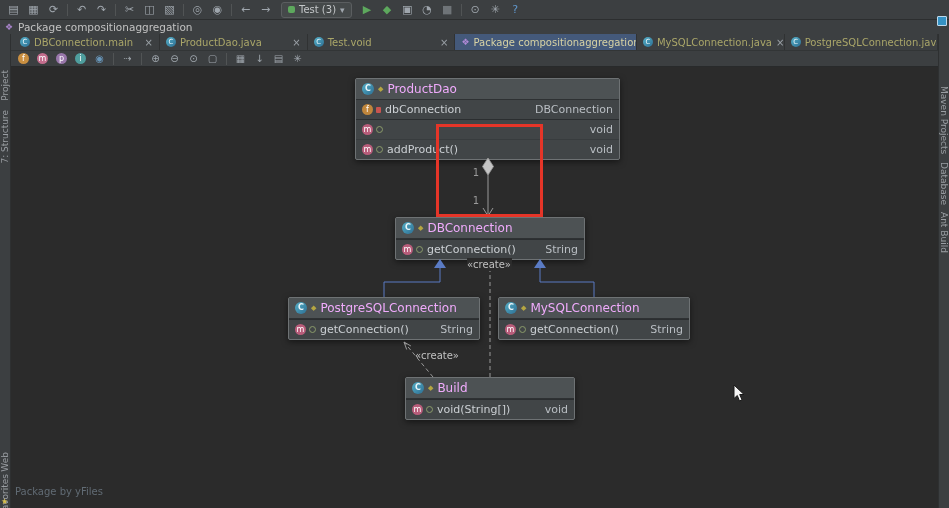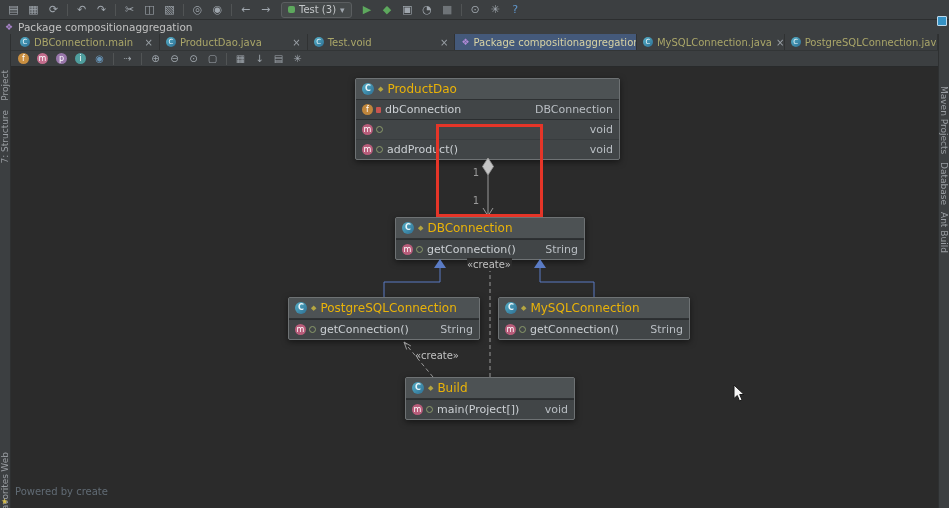--- a/index.html
+++ b/index.html
@@ -42,21 +42,21 @@
   #panel-ic{position:absolute;top:16px;right:2px;width:8px;height:8px;background:#3592c4;
     border:1px solid #bcd9ec;border-radius:1px;z-index:9;}
   
   #canvas{position:absolute;left:11px;right:11px;top:67px;bottom:0;background:#2b2b2b;z-index:0;}
   #powered{position:absolute;left:15px;top:486px;font-size:10px;color:#616b74;z-index:2;}
   
   .uml-box{position:absolute;background:#414547;border:1px solid #6e7274;border-radius:2px;
     box-shadow:0 2px 6px rgba(0,0,0,.5);z-index:2;font-size:11px;box-sizing:border-box;}
   .uml-header{height:20px;display:flex;align-items:center;gap:4px;padding:0 6px;background:#4d5254;
     border-bottom:1px solid #2e3133;}
-  .uml-title{color:#eab308;font-size:12px;}
+  .uml-title{color:#f0abfc;font-size:12px;}
   .cls-circle{width:12px;height:12px;border-radius:50%;background:linear-gradient(135deg,#55b0c8,#2d6f94);
     color:#eaf6fa;font-size:8px;line-height:12px;text-align:center;font-weight:bold;flex:none;}
   .mod-ic{color:#b5a642;font-size:7px;flex:none;}
   .uml-row{height:19px;display:flex;align-items:center;gap:4px;padding:0 6px;}
   .uml-row + .uml-row{border-top:1px solid #383c3e;}
   .uml-row.comp{border-top:1px solid #2b2e30;}
   .m-circle{width:11px;height:11px;border-radius:50%;color:#fff;font-size:8px;line-height:11px;
     text-align:center;flex:none;}
   .f-style{background:#c0863c;} .mm-style{background:#b85c7a;}
   .badge-lock{width:5px;height:6px;background:#c75450;border-radius:1px;flex:none;margin-left:-1px;}
@@ -171,21 +171,21 @@
   <div class="vlab flip" style="top:440px">Favorites</div>
   <span id="fav-star">★</span>
 </div>
 <div id="right-strip">
   <div class="vlab" style="top:52px">Maven Projects</div>
   <div class="vlab" style="top:128px">Database</div>
   <div class="vlab" style="top:178px">Ant Build</div>
 </div>
 
 <div id="canvas"></div>
-<div id="powered">Powered by create</div>
+<div id="powered">Package by yFiles</div>
 
 <svg id="edges">
   <g>
     <line x1="488" y1="175" x2="488" y2="216" stroke="#9a9a9a" stroke-width="1"></line>
     <polygon points="488,158 493.5,166.5 488,175 482.5,166.5" fill="#c4c4c4" stroke="#9a9a9a" stroke-width="0.8"></polygon>
     <polyline points="483,208 488,216 493,208" fill="none" stroke="#9a9a9a" stroke-width="1"></polyline>
     <text x="479" y="176" text-anchor="end" font-size="10" fill="#9a9a9a">1</text>
     <text x="479" y="204" text-anchor="end" font-size="10" fill="#9a9a9a">1</text>
   </g>
   <g>
@@ -277,21 +277,21 @@
 
 <div class="uml-box" style="left:405px;top:377px;width:170px">
   <div class="uml-header">
     <span class="cls-circle">C</span>
     <span class="mod-ic">◆</span>
     <span class="uml-title">Build</span>
   </div>
   <div class="uml-row comp">
     <span class="m-circle mm-style">m</span>
     <span class="badge-key"></span>
-    <span class="mname">main(Project[])</span>
+    <span class="mname">void(String[])</span>
     <span class="mtype">void</span>
   </div>
 </div>
 
 <div id="red-rect"></div>
 <svg id="cursor" width="13" height="19">
   <polygon points="1,1 1,14.5 4.3,11.5 6.5,17 9,15.8 6.7,10.5 11,10.5" fill="#f5f5f5" stroke="#1a1a1a" stroke-width="1"></polygon>
 </svg>
 
 </body></html>

